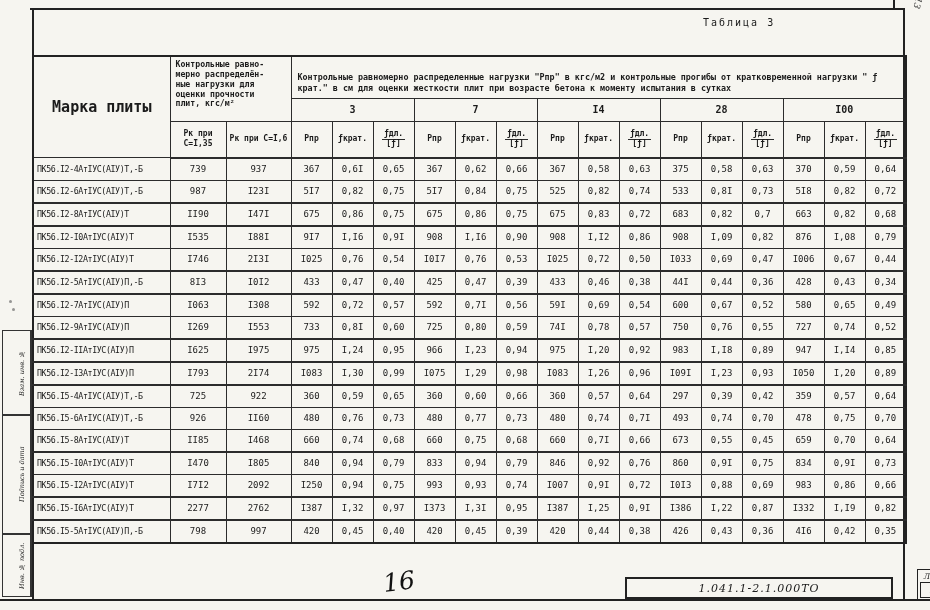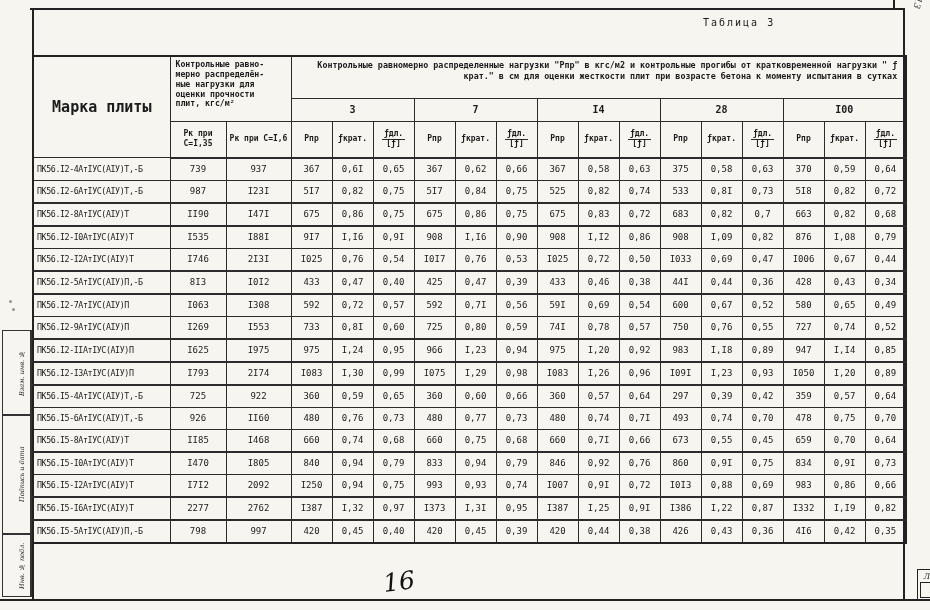--- a/index.html
+++ b/index.html
@@ -18,21 +18,21 @@
   .corner-mark{position:absolute;left:912px;top:-2px;font-family:"DejaVu Serif",serif;
     font-style:italic;font-size:9px;transform:rotate(105deg);color:#333;}
 
   
   table.main{position:absolute;left:32px;top:55px;width:873px;border-collapse:collapse;
     table-layout:fixed;border:2px solid #222;}
   th,td{border:1px solid #2c2c2c;font-weight:normal;margin:0;}
   thead th{font-size:8px;line-height:1.2;padding:1px 2px;font-weight:bold;}
   .th-mark{font-size:15px;}
   .th-strength{text-align:left;vertical-align:top;padding:3px 3px 0 5px;white-space:pre-line;font-size:8.2px;}
-  .th-stiffness{text-align:right;vertical-align:top;padding:3px 8px 0 6px;font-size:8.4px;line-height:1.35;}
+  .th-stiffness{text-align:left;vertical-align:top;padding:15px 8px 0 6px;font-size:8.4px;line-height:1.35;}
   .age-th{font-size:10px;height:20px;}
   .sub-th{font-size:8px;height:33px;vertical-align:middle;}
   .frac{display:inline-block;line-height:1.05;vertical-align:middle;}
   .frac .num{display:block;border-bottom:1px solid #2c2c2c;padding:0 2px;}
   .frac .den{display:block;}
   tbody td{font-size:9px;text-align:center;height:21px;padding:0 1px;white-space:nowrap;overflow:hidden;}
   td.mark-cell{text-align:left;font-size:8.3px;letter-spacing:-0.4px;padding-left:3px;}
   tr.t2 td{border-top-width:2px;}
   thead tr:last-child th{border-bottom-width:2px;}
 
@@ -484,20 +484,23 @@
       <div class="stamp-label">Подпись и дата</div>
     </div>
     <div class="stamp" style="height:63px">
       <div class="stamp-empty"></div>
       <div class="stamp-label">Инв. № подл.</div>
     </div>
   </div>
 
   <div class="page-num">16</div>
 
+  <div class="title-block">
+    <span>1.041.1-2.1.000ТО</span>
+  </div>
 
   <div class="sheet-box">
     <div class="sheet-label">Лист</div>
     <div class="sheet-number">13</div>
   </div>
 
   <div class="speck" style="left:9px;top:300px"></div>
   <div class="speck" style="left:12px;top:308px"></div>
 
 </div>

